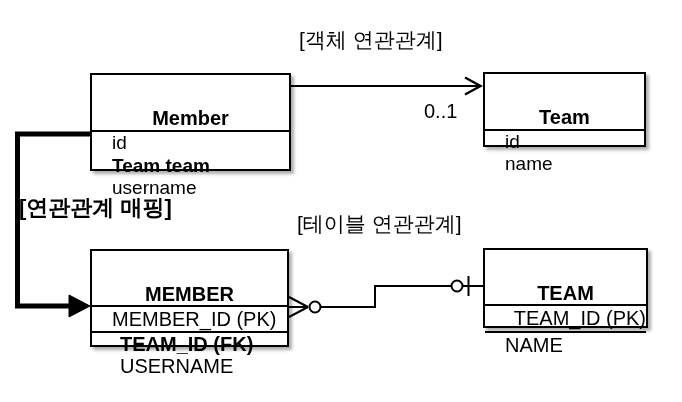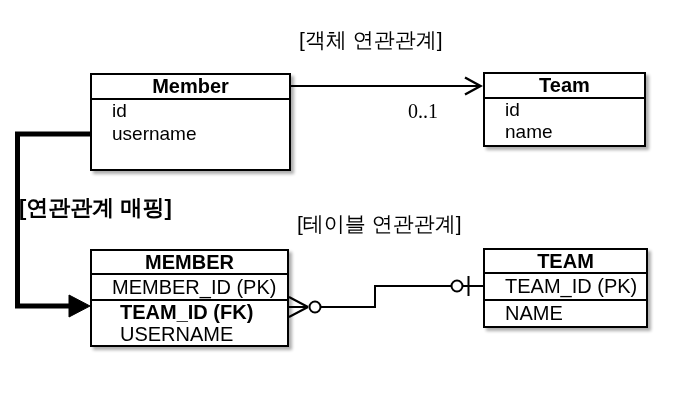--- a/index.html
+++ b/index.html
@@ -7,21 +7,21 @@
     position:relative;width:682px;height:402px;background:#ffffff;overflow:hidden;
     font-family:"Liberation Sans","DejaVu Sans",sans-serif;color:#000000;
   }
   svg.connector-layer{position:absolute;left:0;top:0;width:682px;height:402px;}
   .box{
     position:absolute;background:#fff;border:2.5px solid #000;box-sizing:border-box;
     box-shadow:3px 3px 3px rgba(0,0,0,0.32);
   }
   .box-header{
     text-align:center;font-weight:bold;border-bottom:2.5px solid #000;
-    font-size:20px;white-space:nowrap;overflow:hidden;
+    font-size:20px;white-space:nowrap;overflow:hidden;margin-top:32px;
   }
   .row{padding-left:20px;white-space:nowrap;overflow:hidden;}
   .bold{font-weight:bold;}
   
   #uml-member{left:90px;top:73px;width:201px;height:98px;}
   #uml-member .box-header{height:23px;line-height:23px;}
   #uml-member .row{font-size:19px;height:22.5px;line-height:22.5px;}
   
   #uml-team{left:483px;top:72px;width:163px;height:75px;}
   #uml-team .box-header{height:23px;line-height:23px;}
@@ -29,28 +29,28 @@
   
   #erd-member{left:90px;top:249px;width:199px;height:98px;}
   #erd-member .box-header{height:22px;line-height:22px;}
   #erd-member .pk-compartment{border-bottom:2.5px solid #000;}
   #erd-member .pk-compartment .row{font-size:20px;height:24px;line-height:24px;}
   #erd-member .body-compartment .row{font-size:20px;height:22px;line-height:22px;margin-left:8px;}
   
   #erd-team{left:483px;top:248px;width:165px;height:80px;}
   #erd-team .box-header{height:22px;line-height:22px;}
   #erd-team .pk-compartment{border-bottom:2.5px solid #000;}
-  #erd-team .pk-compartment .row{font-size:20px;height:25px;line-height:25px;}
+  #erd-team .pk-compartment .row{font-size:20px;height:25px;line-height:25px;text-align:right;}
   #erd-team .body-compartment .row{font-size:20px;height:24px;line-height:24px;}
   
   .diagram-label{position:absolute;white-space:nowrap;}
   #label-object{left:299px;top:26px;font-size:21px;}
   #label-mapping{left:19px;top:193px;font-size:22px;font-weight:bold;}
   #label-table{left:297px;top:210px;font-size:21px;}
-  #label-multiplicity{left:408px;top:100px;font-size:20px;font-family:Liberation Serif, serif;}
+  #label-multiplicity{left:424px;top:100px;font-size:20px;}
 </style>
 </head>
 <body>
 
 <div id="canvas">
 
   <svg class="connector-layer" viewBox="0 0 682 402" xmlns="http://www.w3.org/2000/svg">
 
     <line x1="291" y1="86" x2="479" y2="86" stroke="#000" stroke-width="2.2"></line>
     <polyline points="465,77.5 480.5,86 465,94.5" fill="none" stroke="#000" stroke-width="2.4"></polyline>
@@ -68,20 +68,21 @@
 
   <div class="diagram-label" id="label-object">[객체 연관관계]</div>
   <div class="diagram-label" id="label-table">[테이블 연관관계]</div>
   <div class="diagram-label" id="label-mapping">[연관관계 매핑]</div>
   <div class="diagram-label" id="label-multiplicity">0..1</div>
 
   <div class="box" id="uml-member">
     <div class="box-header">Member</div>
     <div class="box-body">
       <div class="row">id</div>
+      <div class="row bold">Team team</div>
       <div class="row">username</div>
     </div>
   </div>
 
   <div class="box" id="uml-team">
     <div class="box-header">Team</div>
     <div class="box-body">
       <div class="row">id</div>
       <div class="row">name</div>
     </div>

